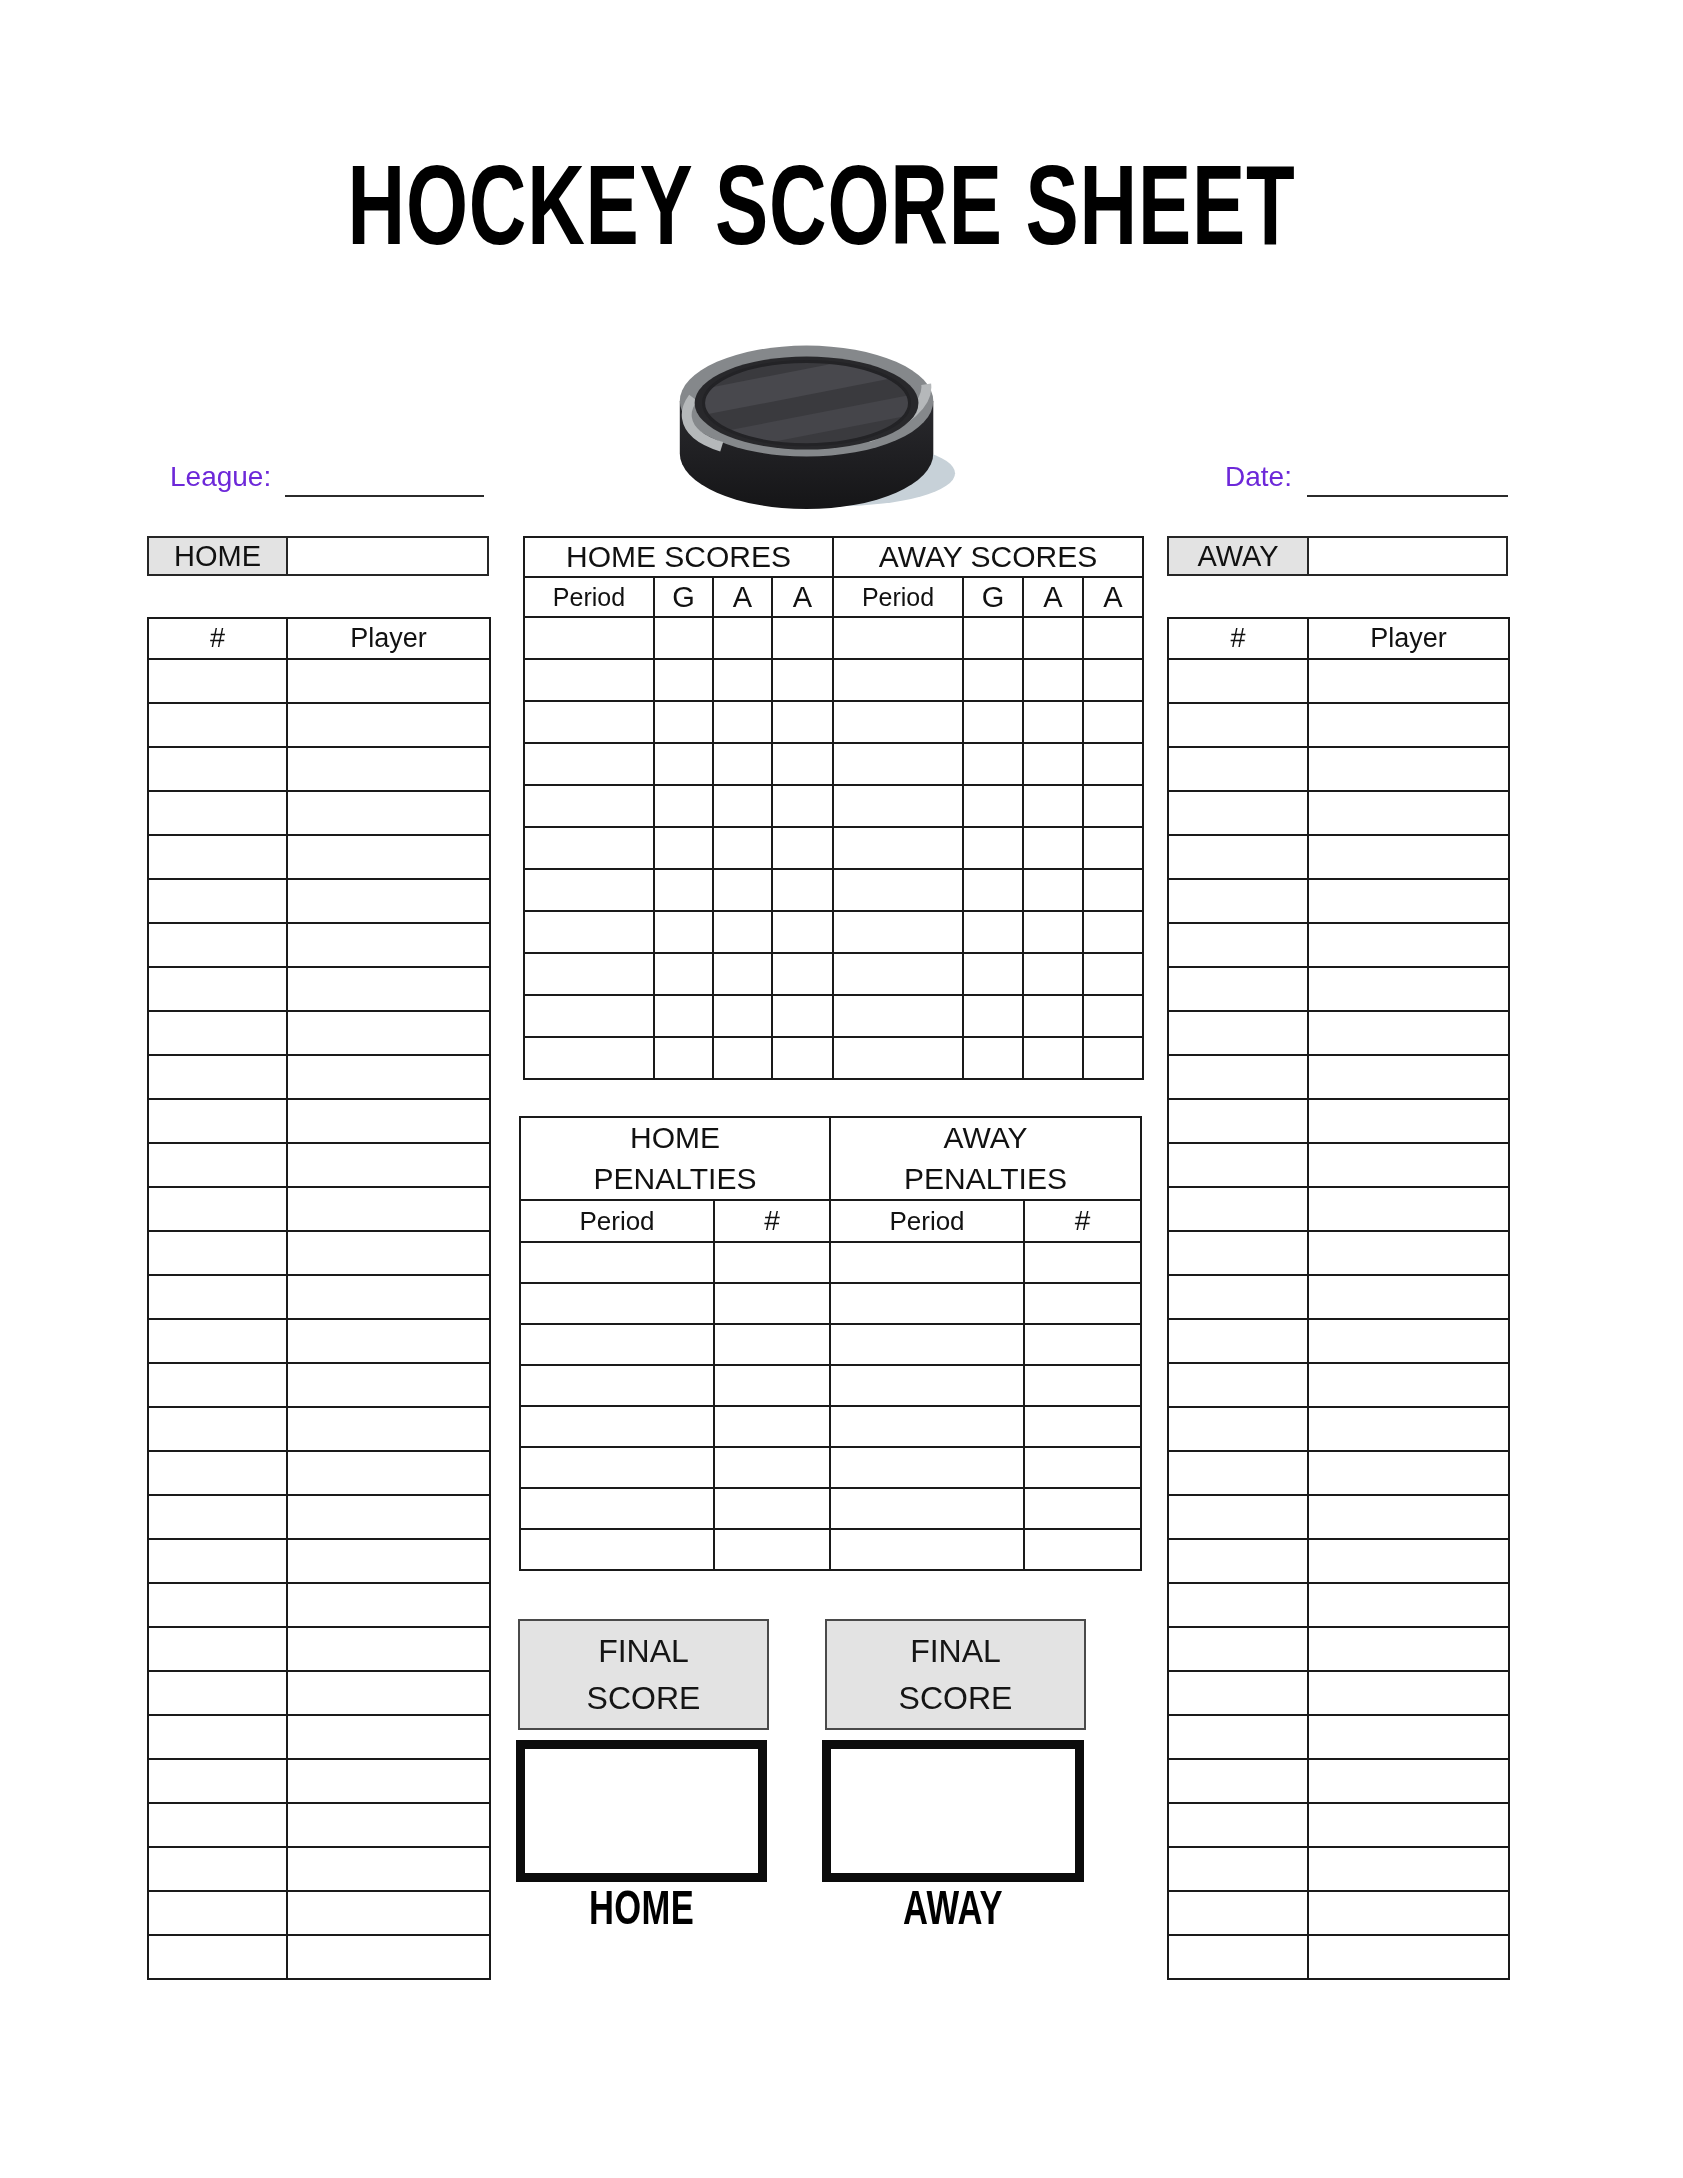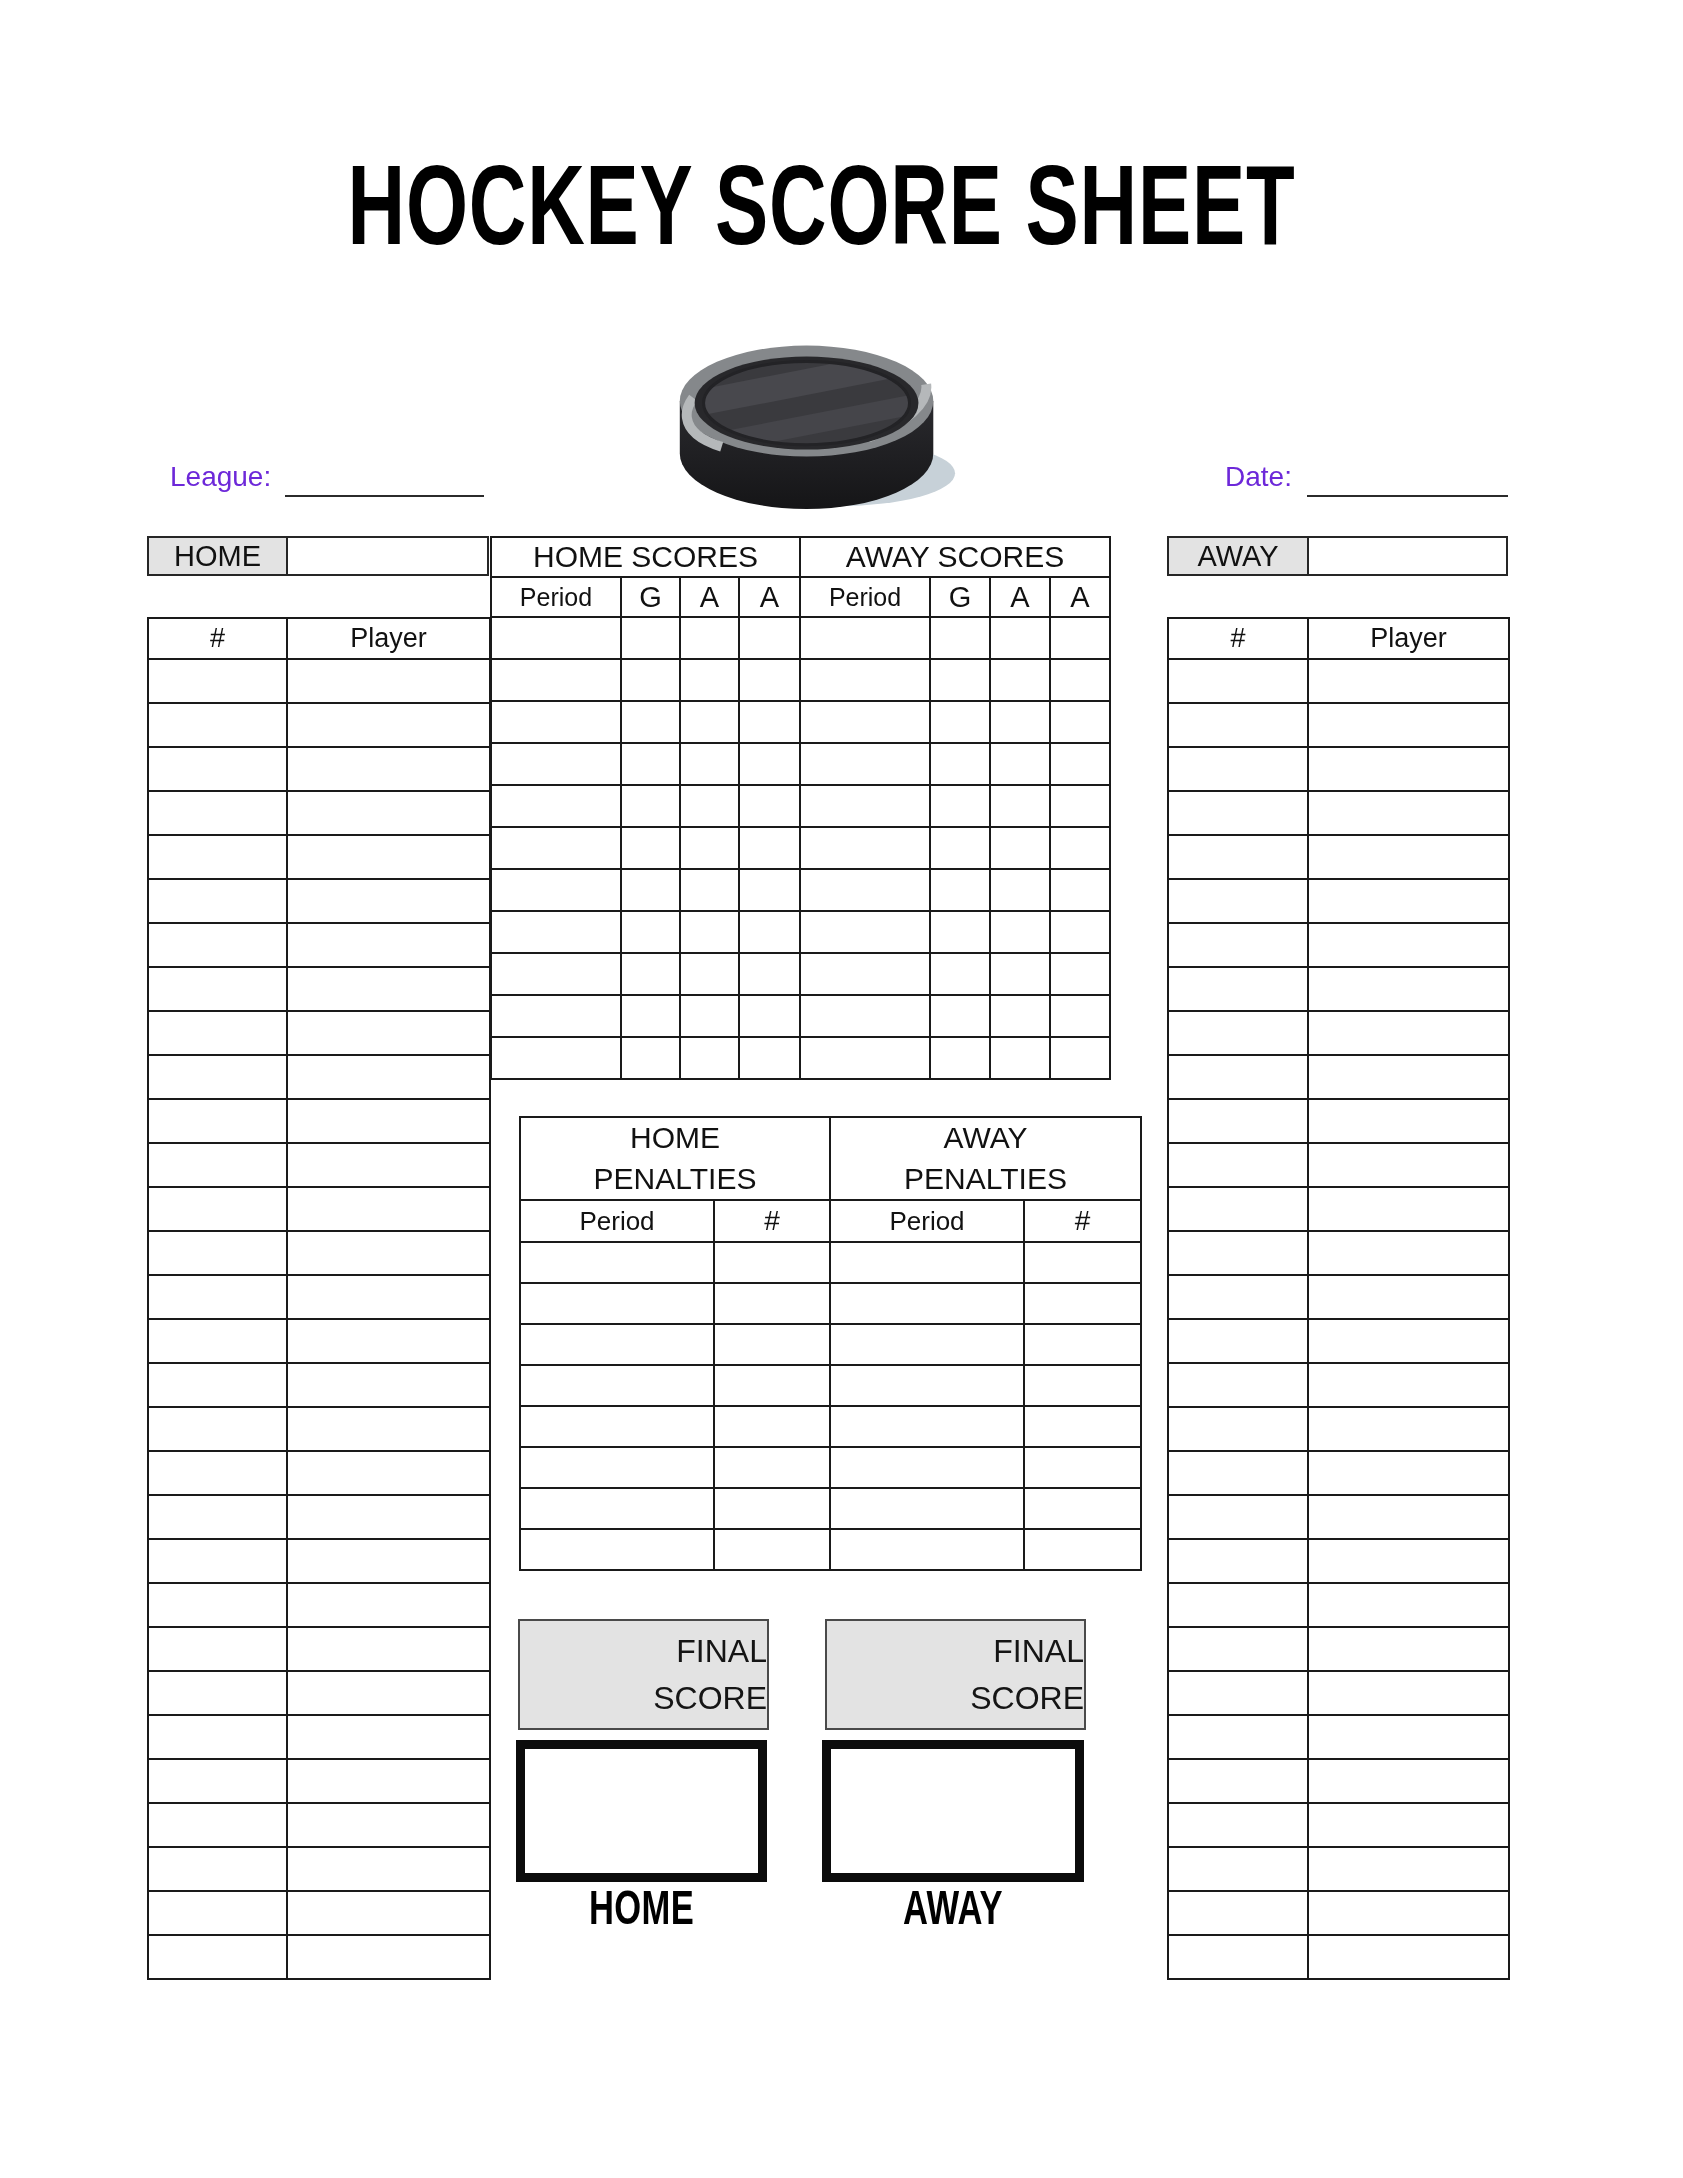--- a/index.html
+++ b/index.html
@@ -49,39 +49,39 @@
     border:2px solid #1a1a1a; padding:0; margin:0;
     text-align:center; vertical-align:middle; font-weight:normal; color:#111;
     overflow:hidden;
   }
 
   .roster-left  { left:147px;  top:582px; width:342px; }
   .roster-right { left:1167px; top:582px; width:341px; }
   .roster th { height:39px; font-size:27px; }
   .roster td { height:42px; }
 
-  .scores { left:490px; top:501px; width:621px; }
+  .scores { left:523px; top:501px; width:621px; }
   .scores .title-cell { height:38px; font-size:30px; }
   .scores .hdr th { height:38px; }
   .scores .period-h { font-size:25px; }
   .scores .ga-h { font-size:29px; }
   .scores tbody td { height:40px; }
 
   .penalties { left:519px; top:1081px; width:621px; }
   .penalties .title-cell { height:79px; font-size:30px; line-height:1.35; }
   .penalties .hdr th { height:40px; }
   .penalties .period-h { font-size:26px; }
   .penalties .num-h { font-size:28px; }
   .penalties tbody td { height:39px; }
 
   
   .final-label {
     position:absolute; top:1584px; height:111px; background:#e3e3e3;
     border:2px solid #4a4a4a; box-sizing:border-box;
-    display:flex; flex-direction:column; align-items:flex-end; justify-content:center;
+    display:flex; flex-direction:column; align-items:center; justify-content:center;
     font-size:32px; line-height:1.45; color:#151515;
   }
   .final-home { left:518px; width:251px; }
   .final-away { left:825px; width:261px; }
 
   .score-box {
     position:absolute; top:1705px; height:142px; background:#fff;
     border:9px solid #0c0c0c; box-sizing:border-box;
   }
   .score-box-home { left:516px; width:251px; }

